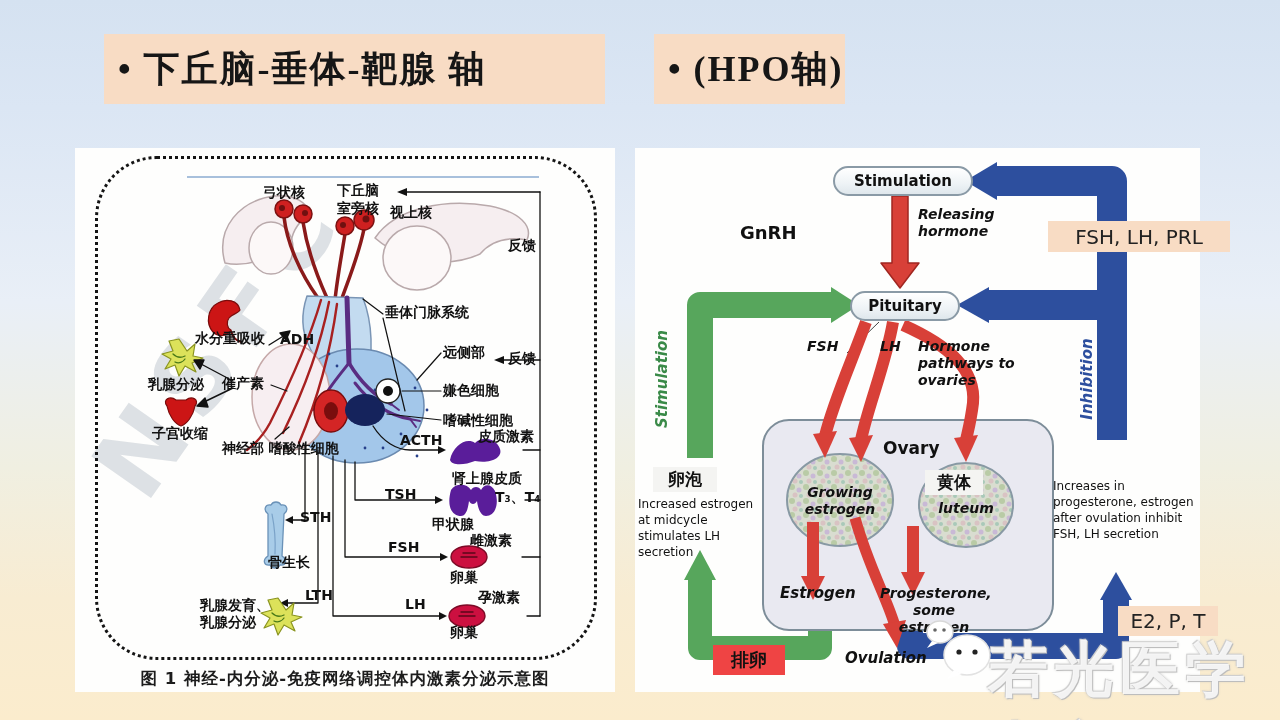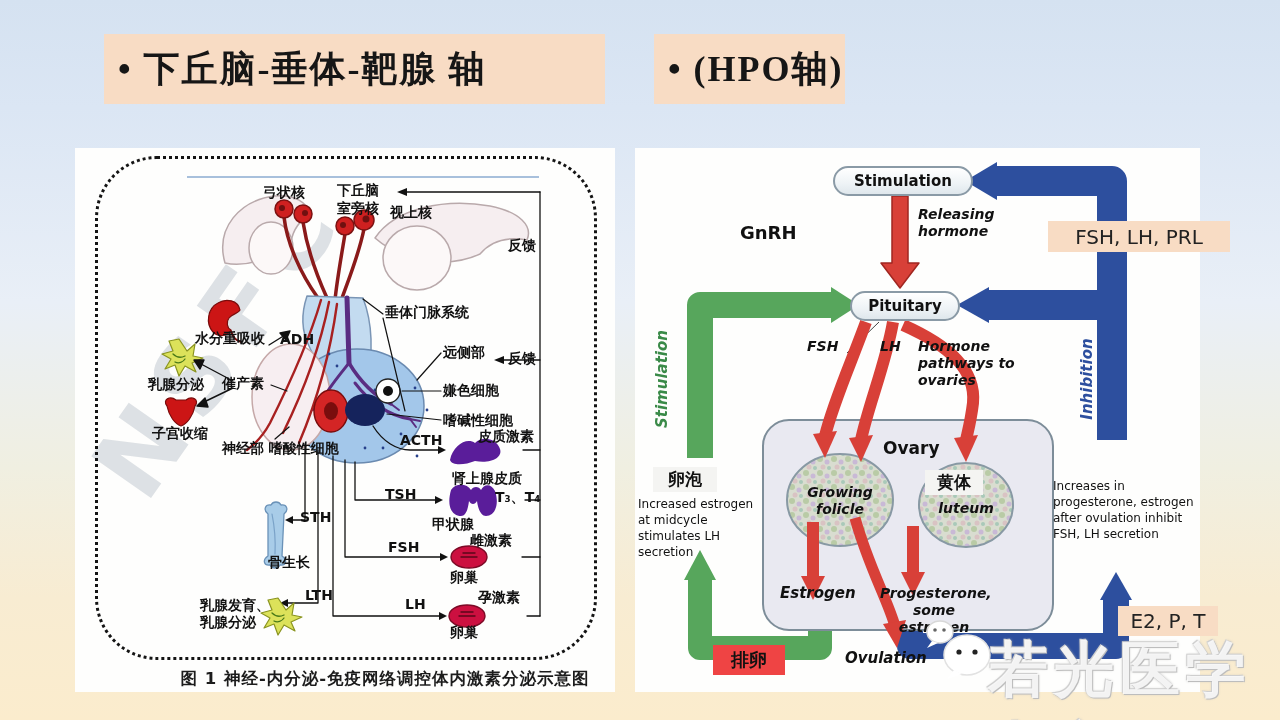--- a/index.html
+++ b/index.html
@@ -197,21 +197,21 @@
     <div class="lbl" style="left:313px;top:391px;">FSH</div>
     <div class="lbl" style="left:395px;top:384px;">雌激素</div>
     <div class="lbl" style="left:375px;top:421px;">卵巢</div>
     <div class="lbl" style="left:230px;top:439px;">LTH</div>
     <div class="lbl" style="left:330px;top:448px;">LH</div>
     <div class="lbl" style="left:403px;top:441px;">孕激素</div>
     <div class="lbl" style="left:125px;top:449px;">乳腺发育、</div>
     <div class="lbl" style="left:125px;top:466px;">乳腺分泌</div>
     <div class="lbl" style="left:375px;top:476px;">卵巢</div>
 
-    <div class="caption" style="top:520px;padding-left:40px;">图 1 神经-内分泌-免疫网络调控体内激素分泌示意图</div>
+    <div class="caption" style="top:520px;">图 1 神经-内分泌-免疫网络调控体内激素分泌示意图</div>
   </div>
 
   <div class="panel" style="left:635px;top:148px;width:565px;height:544px;">
 
     <svg width="565" height="544" viewBox="0 0 565 544">
       <defs>
         <pattern id="mottle" width="14" height="14" patternUnits="userSpaceOnUse">
           <rect width="14" height="14" fill="#d9ddd0"></rect>
           <circle cx="3" cy="3" r="3" fill="#b9cba6"></circle>
           <circle cx="10" cy="6" r="2.5" fill="#c9b9d6"></circle>
@@ -265,21 +265,21 @@
     <div class="pill" style="left:198px;top:18px;width:140px;height:30px;">Stimulation</div>
     <div class="lbl it" style="left:283px;top:58px;width:78px;white-space:normal;">Releasing hormone</div>
     <div class="lbl" style="left:105px;top:76px;font-size:18px;">GnRH</div>
     <div class="pill" style="left:215px;top:143px;width:110px;height:30px;">Pituitary</div>
     <div class="lbl it" style="left:172px;top:190px;">FSH</div>
     <div class="lbl it" style="left:245px;top:190px;">LH</div>
     <div class="lbl it" style="left:283px;top:190px;width:140px;white-space:normal;">Hormone pathways to ovaries</div>
     <div class="rot" style="left:-33px;top:222px;width:120px;color:#3a8a48;">Stimulation</div>
     <div class="rot" style="left:392px;top:222px;width:120px;color:#2d4f9e;">Inhibition</div>
     <div class="lbl" style="left:248px;top:292px;font-size:17px;">Ovary</div>
-    <div class="lbl it" style="left:165px;top:336px;width:80px;white-space:normal;text-align:center;">Growing folicle</div>
+    <div class="lbl it" style="left:165px;top:336px;width:80px;white-space:normal;text-align:center;">Growing estrogen</div>
     <div class="whitebox" style="left:290px;top:322px;width:58px;height:25px;">黄体</div>
     <div class="lbl it" style="left:298px;top:352px;width:66px;text-align:center;">luteum</div>
     <div class="whitebox" style="left:18px;top:319px;width:64px;height:25px;">卵泡</div>
     <div class="lbl sm" style="left:3px;top:348px;width:128px;">Increased estrogen at midcycle stimulates LH secretion</div>
     <div class="lbl sm" style="left:418px;top:330px;width:150px;">Increases in progesterone, estrogen after ovulation inhibit FSH, LH secretion</div>
     <div class="lbl it" style="left:145px;top:437px;width:72px;text-align:center;font-size:15px;">Estrogen</div>
     <div class="lbl it" style="left:245px;top:437px;width:108px;white-space:normal;text-align:center;font-size:14px;">Progesterone, some estrogen</div>
     <div class="lbl it" style="left:210px;top:502px;font-size:15px;font-weight:600;">Ovulation</div>
     <div class="whitebox" style="left:78px;top:497px;width:72px;height:30px;background:#ef4444;font-size:18px;">排卵</div>
   </div>

